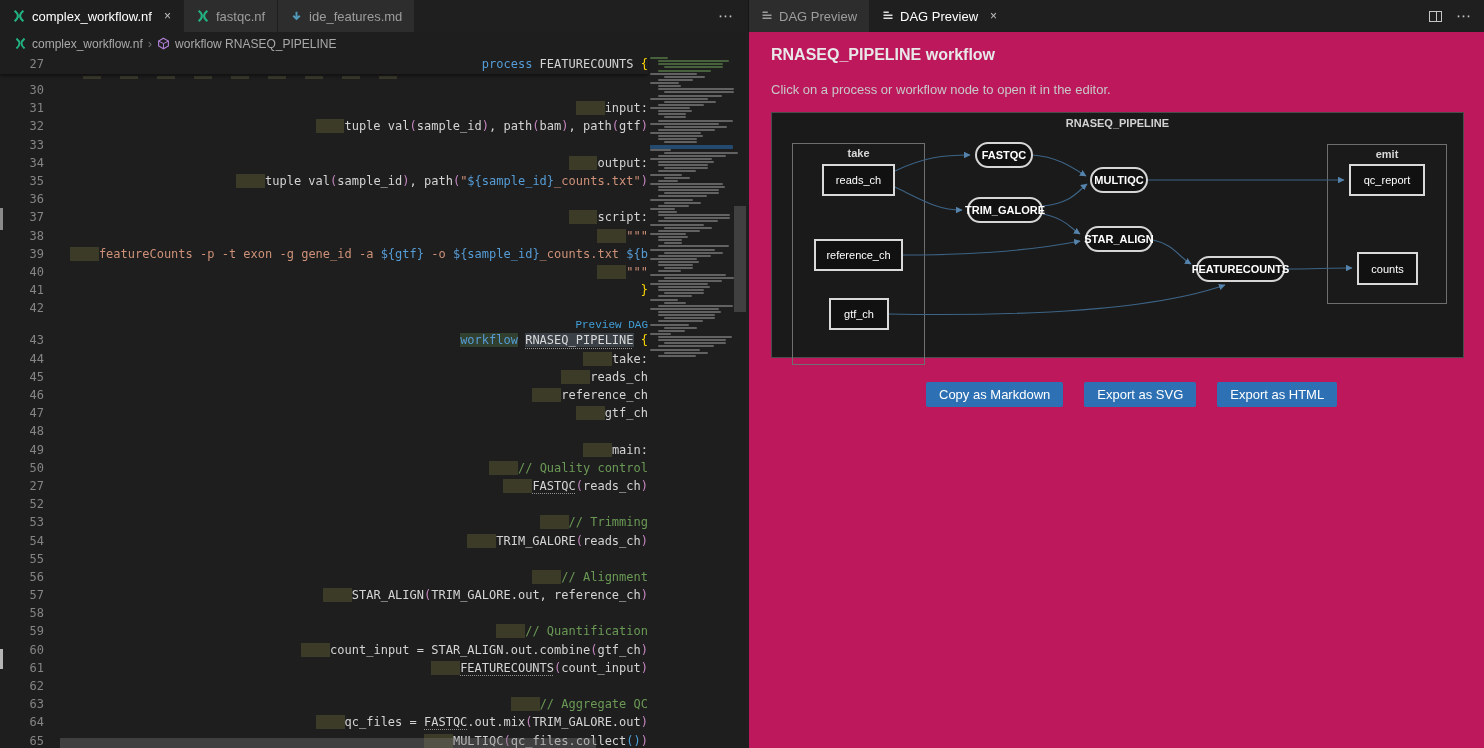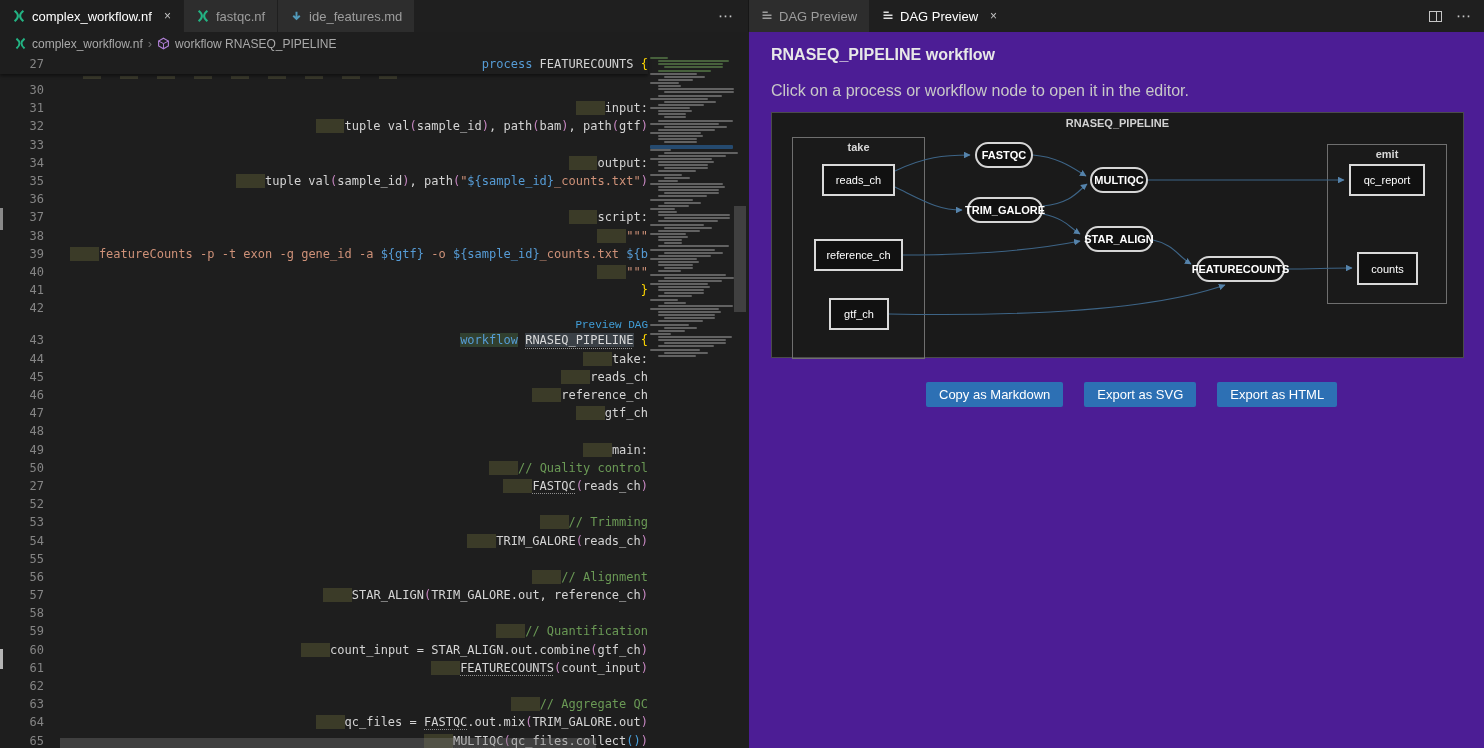--- a/index.html
+++ b/index.html
@@ -60,23 +60,23 @@
   .minimap { position:absolute; left:650px; top:2px; width:83px; height:312px; }
   .mm-bar { height:2px; margin-bottom:1.13px; opacity:.55; border-radius:1px; }
   .mm-sel { height:4px; margin-bottom:0; opacity:.9; background:#264f78; width:100% !important; margin-left:0 !important; }
   .vscroll { position:absolute; left:734px; top:151px; width:12px; height:106px;
     background:rgba(121,121,121,.38); }
   .hscroll { position:absolute; left:60px; top:683px; width:536px; height:10px;
     background:rgba(121,121,121,.38); }
   .ov-mark { position:absolute; left:0; width:3px; background:#8a8a8a; }
 
   
-  .webview { position:absolute; left:749px; top:32px; width:735px; height:716px; background:#4c1d95; }
+  .webview { position:absolute; left:749px; top:32px; width:735px; height:716px; background:#be185d; }
   .wv-title { position:absolute; left:22px; top:14px; font-size:16px; font-weight:bold; color:#e8e8e8; }
-  .wv-sub { position:absolute; left:22px; top:50px; font-size:16px; color:#c8c8c8; }
+  .wv-sub { position:absolute; left:22px; top:50px; font-size:13px; color:#c8c8c8; }
 
   .diagram { position:absolute; left:22px; top:80px; width:693px; height:246px;
     border:1px solid #4b4b4b; background:#1a1a1a; }
   .dg-title { position:absolute; top:4px; left:0; width:100%; text-align:center;
     font-size:11px; font-weight:bold; color:#d2d2d2; }
   .cluster { position:absolute; border:1px solid #6f6f6f; background:transparent; }
   .cluster .cl-label { position:absolute; top:3px; left:0; width:100%; text-align:center;
     font-size:11px; font-weight:bold; color:#d7d7d7; }
   .node { position:absolute; display:flex; align-items:center; justify-content:center;
     background:#111111; color:#ffffff; font-size:11px; cursor:pointer; z-index:3; }
@@ -327,21 +327,21 @@
               <path d="M271,93 C300,90 306,78 315,71" marker-end="url(#arr)"></path>
               <path d="M271,101 C294,106 297,114 308,121" marker-end="url(#arr)"></path>
               <path d="M131,142 C210,142 268,136 308,128" marker-end="url(#arr)"></path>
               <path d="M381,127 C401,131 407,144 419,151" marker-end="url(#arr)"></path>
               <path d="M117,201 C280,204 390,194 453,172" marker-end="url(#arr)"></path>
               <path d="M376,67 L572,67" marker-end="url(#arr)"></path>
               <path d="M513,156 C540,156 556,155 580,155" marker-end="url(#arr)"></path>
             </g>
         </svg>
 
-      <div class="cluster" style="left: 20px; top: 24px; width: 133px; height: 222px;">
+      <div class="cluster" style="left: 20px; top: 30px; width: 133px; height: 222px;">
             <div class="cl-label">take</div>
           </div>
           <div class="cluster" style="left: 555px; top: 31px; width: 120px; height: 160px;">
             <div class="cl-label">emit</div>
           </div>
           <div class="node rect" style="left: 50px; top: 51px; width: 73px; height: 32px;">reads_ch</div>
           <div class="node rect" style="left: 42px; top: 126px; width: 89px; height: 32px;">reference_ch</div>
           <div class="node rect" style="left: 57px; top: 185px; width: 60px; height: 32px;">gtf_ch</div>
           <div class="node pill" style="left: 203px; top: 29px; width: 58px; height: 26px;">FASTQC</div>
           <div class="node pill" style="left: 195px; top: 84px; width: 76px; height: 26px;">TRIM_GALORE</div>

